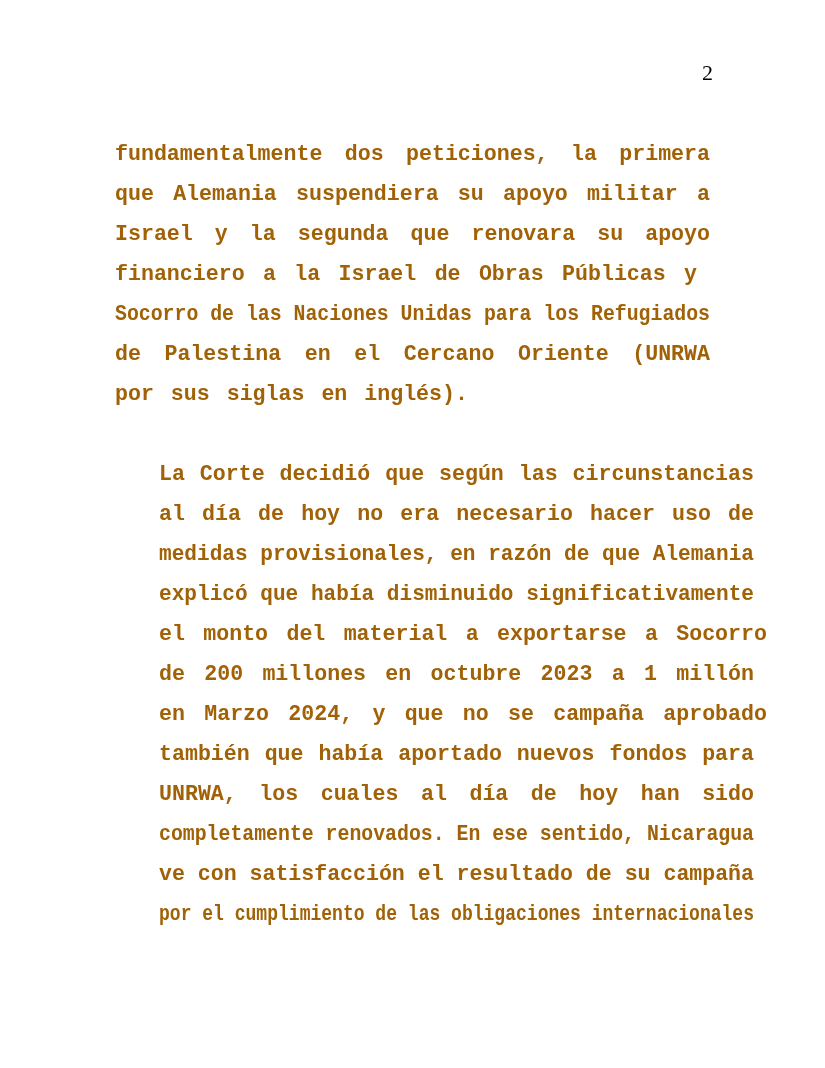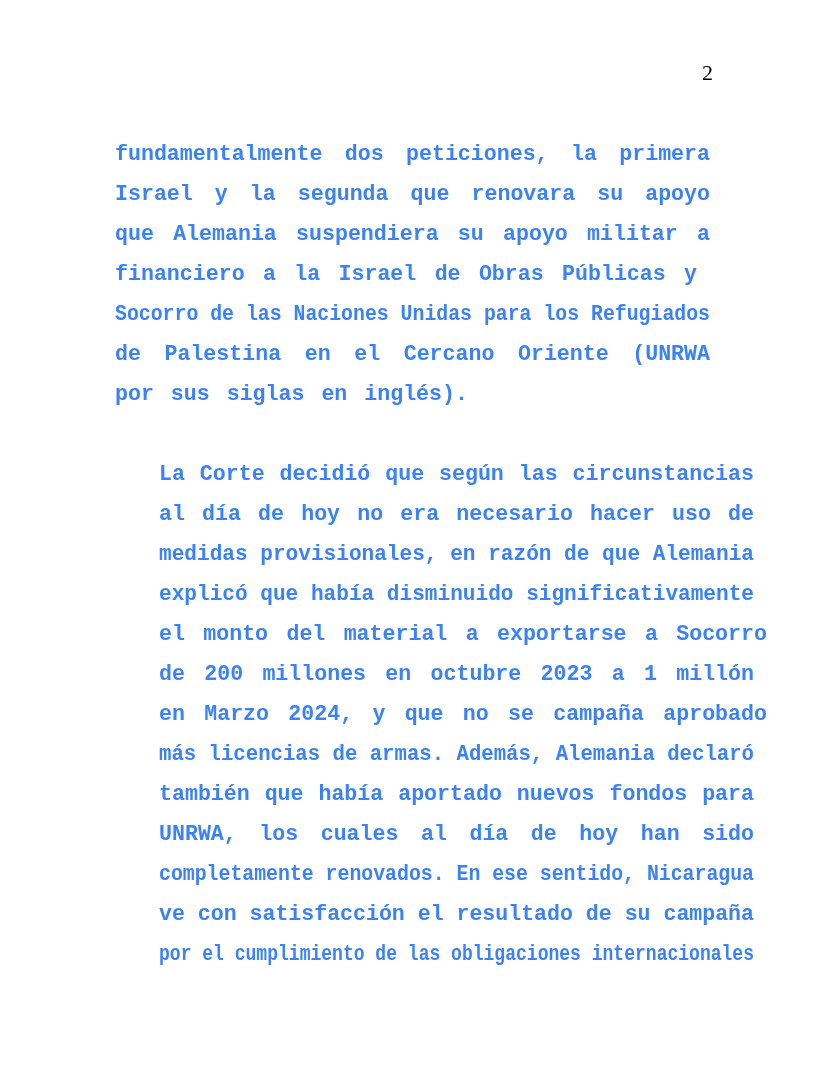--- a/index.html
+++ b/index.html
@@ -29,21 +29,21 @@
   }
   .doc-body {
     position: absolute;
     left: 115px;
     top: 134px;
     width: 595px;
     font-family: "Liberation Mono", "DejaVu Sans Mono", monospace;
     font-weight: 700;
     font-size: 21.6px;
     line-height: 40px;
-    color: #3b82f6;
+    color: #a16207;
   }
   .paragraph + .paragraph {
     margin-top: 40px;
     margin-left: 44px;
   }
   .line {
     white-space: nowrap;
     height: 40px;
     overflow: visible;
   }
@@ -57,36 +57,35 @@
   }
 </style>
 </head>
 <body>
 
 <div class="page">
   <div class="page-number">2</div>
   <div class="doc-body">
       <div class="paragraph">
         <div class="line"><span style="word-spacing: 9.44531px;">fundamentalmente dos peticiones, la primera</span></div>
+        <div class="line"><span style="word-spacing: 6.29688px;">que Alemania suspendiera su apoyo militar a</span></div>
         <div class="line"><span style="word-spacing: 9.10045px;">Israel y la segunda que renovara su apoyo</span></div>
-        <div class="line"><span style="word-spacing: 6.29688px;">que Alemania suspendiera su apoyo militar a</span></div>
         <div class="line"><span style="word-spacing: 5.39732px;">financiero a la Israel de Obras Públicas y</span></div>
         <div class="line"><span style="transform: scaleX(0.918321);">Socorro de las Naciones Unidas para los Refugiados</span></div>
         <div class="line"><span style="word-spacing: 10.6172px;">de Palestina en el Cercano Oriente (UNRWA</span></div>
         <div class="line last"><span>por sus siglas en inglés).</span></div>
       </div>
       <div class="paragraph">
         <div class="line"><span style="word-spacing: 1.97656px;">La Corte decidió que según las circunstancias</span></div>
         <div class="line"><span style="word-spacing: 4.19792px;">al día de hoy no era necesario hacer uso de</span></div>
         <div class="line"><span style="transform: scaleX(0.976936);">medidas provisionales, en razón de que Alemania</span></div>
         <div class="line"><span style="transform: scaleX(0.976936);">explicó que había disminuido significativamente</span></div>
         <div class="line"><span style="word-spacing: 5.39732px;">el monto del material a exportarse a Socorro</span></div>
         <div class="line"><span style="word-spacing: 6.3418px;">de 200 millones en octubre 2023 a 1 millón</span></div>
         <div class="line"><span style="word-spacing: 6.3418px;">en Marzo 2024, y que no se campaña aprobado</span></div>
-        <div class="line"><span style="transform: scaleX(0.956568);">más licencias de armas. Además, Alemania declaró</span></div>
         <div class="line"><span style="word-spacing: 1.97656px;">también que había aportado nuevos fondos para</span></div>
         <div class="line"><span style="word-spacing: 9.58203px;">UNRWA, los cuales al día de hoy han sido</span></div>
         <div class="line"><span style="transform: scaleX(0.918321);">completamente renovados. En ese sentido, Nicaragua</span></div>
         <div class="line"><span style="transform: scaleX(0.998165);">ve con satisfacción el resultado de su campaña</span></div>
         <div class="line"><span style="transform: scaleX(0.834831);">por el cumplimiento de las obligaciones internacionales</span></div>
       </div>
     </div>
 </div>
 
 </body></html>

